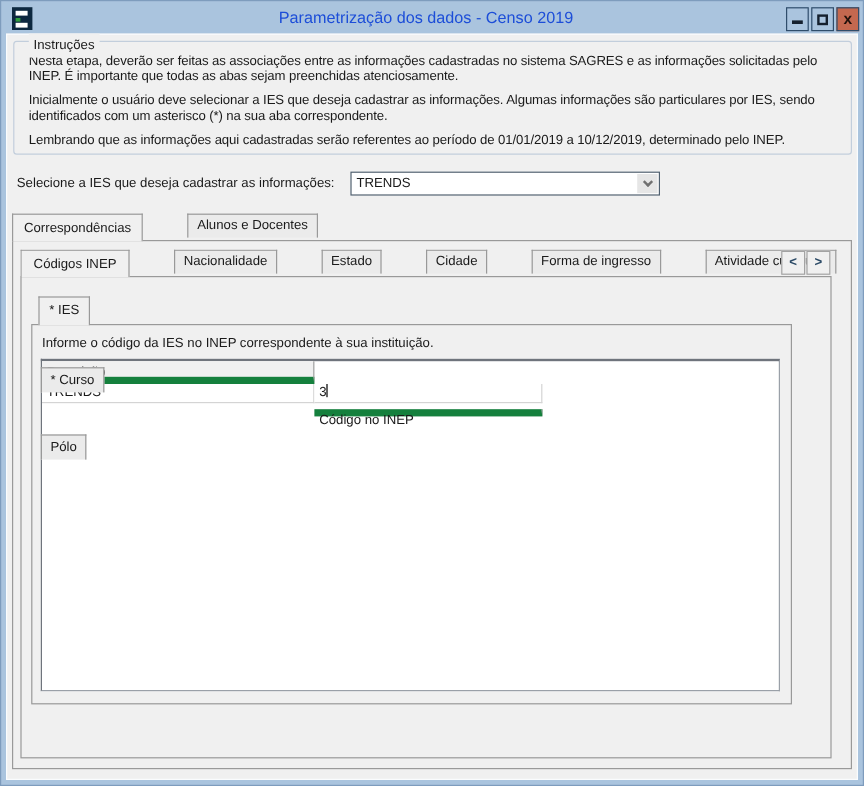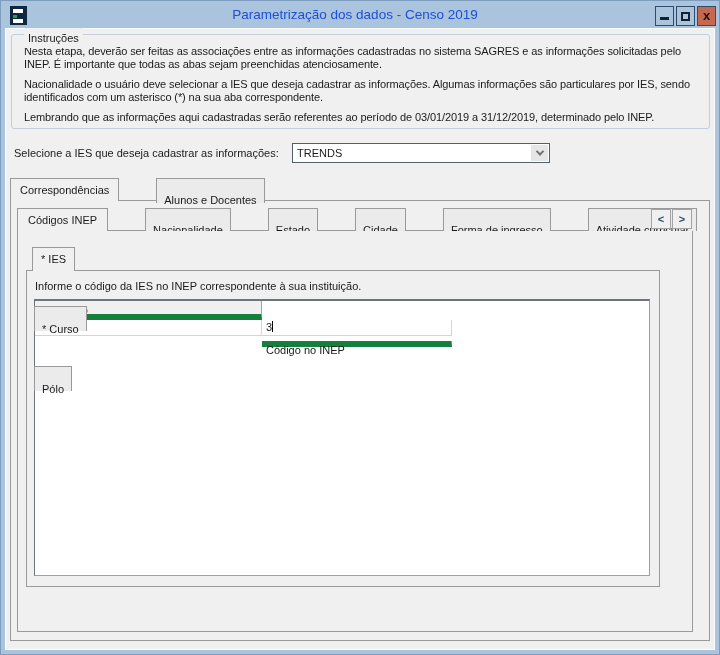--- a/index.html
+++ b/index.html
@@ -67,21 +67,21 @@
   }
   .chev-down {
     width:6px; height:6px; border-right:2px solid #707070; border-bottom:2px solid #707070;
     transform: rotate(45deg) translate(-1px,-1px);
   }
 
   
   .tabstrip { position:absolute; display:flex; align-items:flex-start;gap:35px; }
   .tab {
     border:1px solid #999; border-bottom:none; background:#ebebeb;
-    font-size:11px; white-space:nowrap; padding:12px 7px; cursor:default;
+    font-size:11px; white-space:nowrap; padding:0 7px; cursor:default;
   }
   .tab.active { background:#f0f0f0; position:relative; z-index:5; }
   .tabpage { position:absolute; border:1px solid #999; background:#f0f0f0; }
 
   
   .strip-main { left:4px; top:149px; height:23px; z-index:5;}
   .strip-main .tab { height:20px; line-height:19px; margin-left:2px; }
   .strip-main .tab.active { height:23px; line-height:22px; margin-left:0; padding:0 9px; }
   .page-main { left:4px; top:171px; width:700px; height:441px; }
 
@@ -150,22 +150,22 @@
       </div>
     </div>
   </div>
 
   <div class="content">
 
     <div class="groupbox">
       <div class="gb-legend">Instruções</div>
       <div class="gb-body">
         <p>Nesta etapa, deverão ser feitas as associações entre as informações cadastradas no sistema SAGRES e as informações solicitadas pelo INEP. É importante que todas as abas sejam preenchidas atenciosamente.</p>
-        <p>Nacionalidade o usuário deve selecionar a IES que deseja cadastrar as informações. Algumas informações são particulares por IES, sendo identificados com um asterisco (*) na sua aba correspondente.</p>
-        <p>Lembrando que as informações aqui cadastradas serão referentes ao período de 03/01/2019 a 31/12/2019, determinado pelo INEP.</p>
+        <p>Inicialmente o usuário deve selecionar a IES que deseja cadastrar as informações. Algumas informações são particulares por IES, sendo identificados com um asterisco (*) na sua aba correspondente.</p>
+        <p>Lembrando que as informações aqui cadastradas serão referentes ao período de 01/01/2019 a 10/12/2019, determinado pelo INEP.</p>
       </div>
     </div>
 
     <div class="sel-label">Selecione a IES que deseja cadastrar as informações:</div>
     <div class="combo">
       <div class="combo-value">TRENDS</div>
       <div class="combo-btn">
         <div class="chev-down"></div>
       </div>
     </div>

